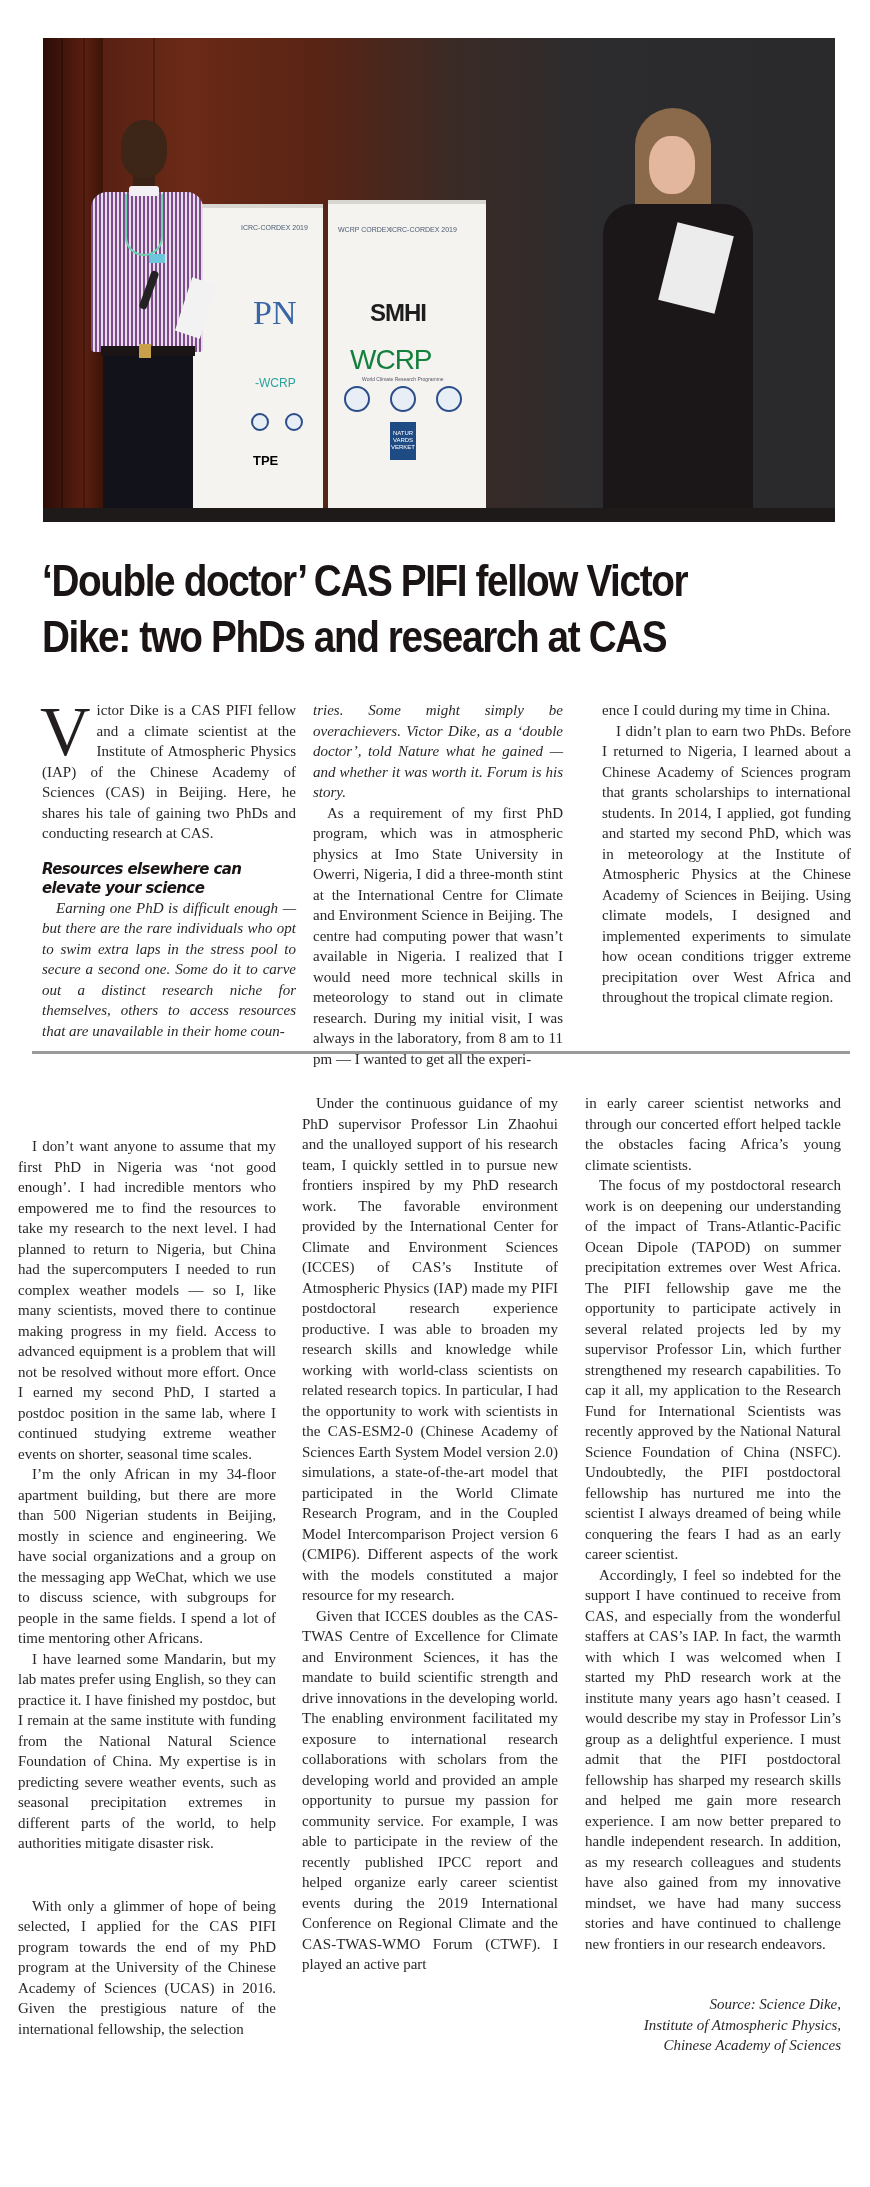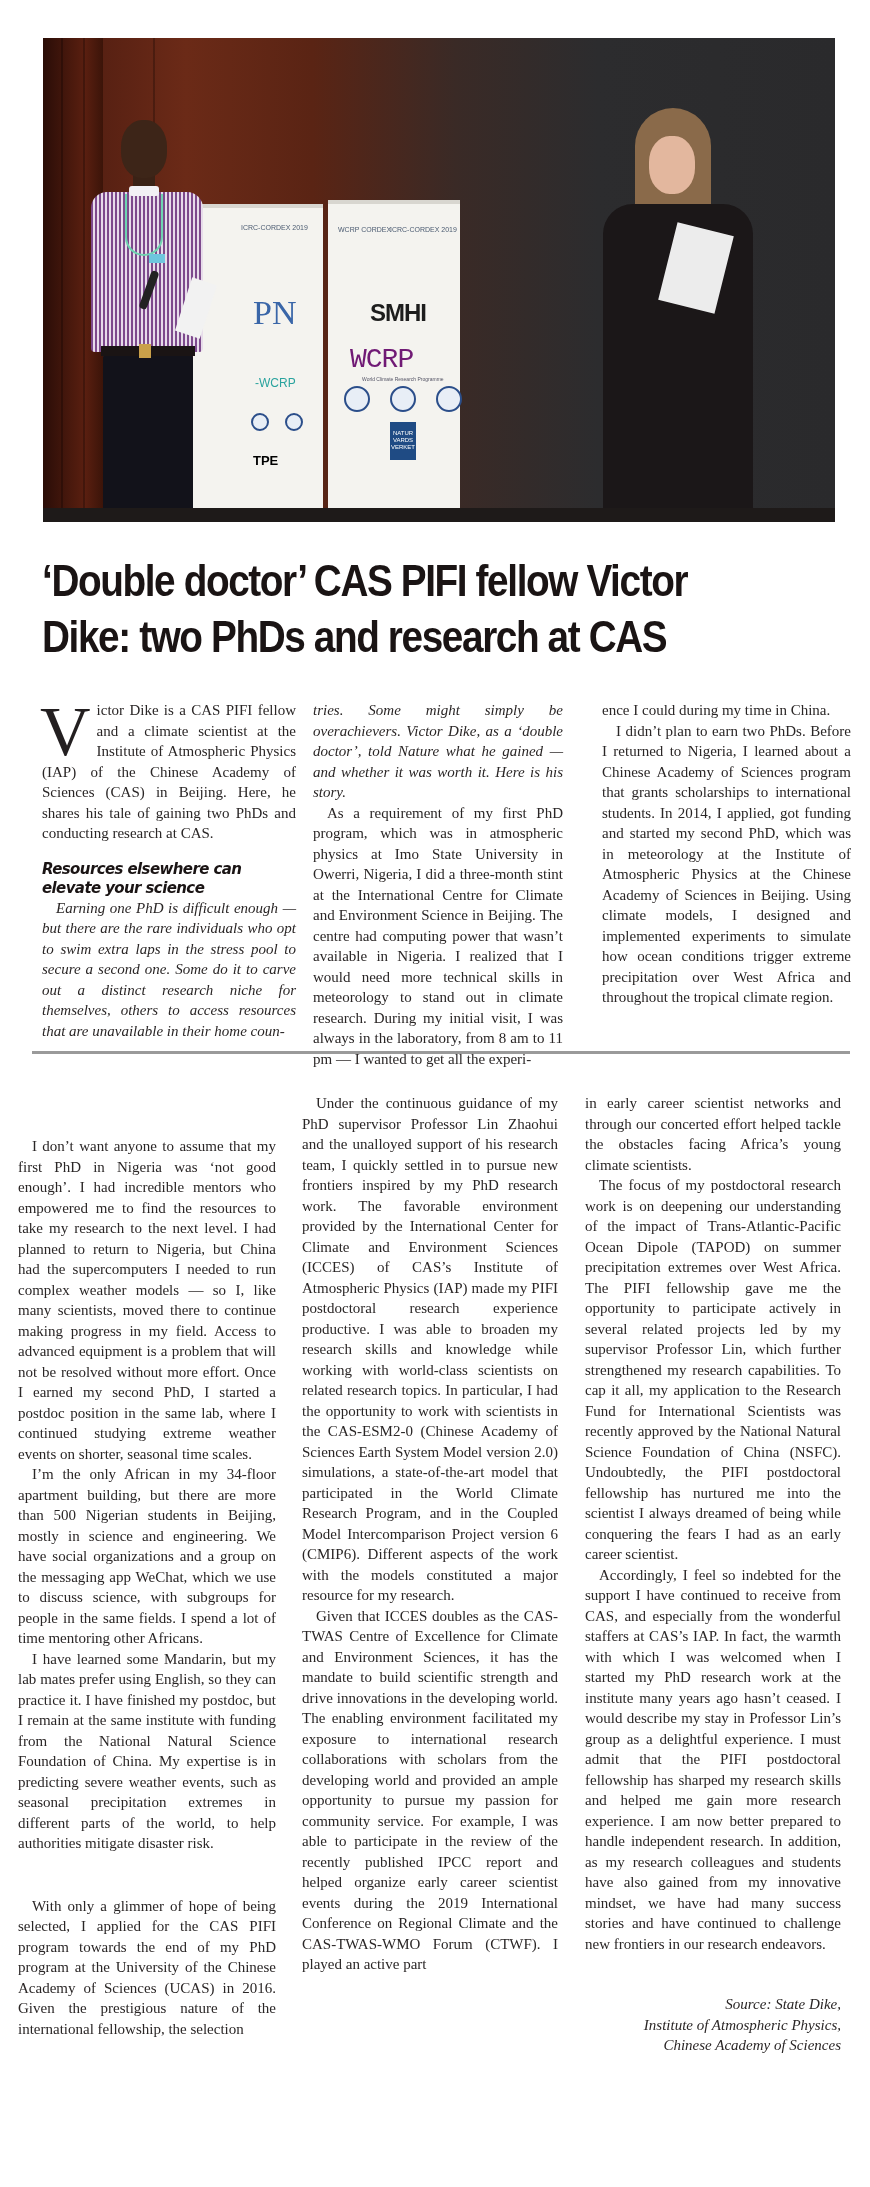--- a/index.html
+++ b/index.html
@@ -9,24 +9,24 @@
   
   .photo { position: absolute; left: 43px; top: 38px; width: 792px; height: 484px; overflow: hidden;
            background: linear-gradient(90deg, #4a1a10 0%, #6b2a17 18%, #5a2414 34%, #3a2a26 52%, #2c2c2e 70%, #2a2a2c 100%); }
   .curtain-left { position: absolute; left: 0; top: 0; width: 60px; height: 100%;
            background: linear-gradient(90deg, #2a0d07, #5a1f10 70%, #3b1409); }
   .curtain-stripe { position: absolute; top: 0; height: 100%; width: 2px; background: rgba(0,0,0,0.25); }
   .stage-floor { position: absolute; left: 0; bottom: 0; width: 100%; height: 14px; background: #1e1a19; }
 
   .banner { position: absolute; background: #f4f3ef; border-top: 4px solid #d8d6d0; }
   .banner.b1 { left: 150px; top: 166px; width: 130px; height: 318px; }
-  .banner.b2 { left: 285px; top: 162px; width: 132px; height: 322px; }
+  .banner.b2 { left: 285px; top: 162px; width: 158px; height: 322px; }
   .banner .small { position: absolute; font-family: "Liberation Sans", sans-serif; color: #4a5a70; font-size: 7px; white-space: nowrap; }
   .banner .smhi { position: absolute; left: 42px; top: 95px; font-family: "Liberation Sans", sans-serif; font-weight: bold; font-size: 24px; letter-spacing: -1px; color: #1d1d1d; }
-  .banner .wcrp { position: absolute; left: 22px; top: 140px; font-family: Liberation Mono, monospace; font-size: 28px; color: #701a75; letter-spacing: -1px; }
+  .banner .wcrp { position: absolute; left: 22px; top: 140px; font-family: Liberation Sans, sans-serif; font-size: 28px; color: #15803d; letter-spacing: -1px; }
   .banner .wcrp-sub { position: absolute; left: 34px; top: 172px; font-family: "Liberation Sans", sans-serif; font-size: 5px; color: #556; }
   .logo-circle { position: absolute; width: 26px; height: 26px; border-radius: 50%; border: 2px solid #2b4e8a; background: #e8eef6; }
   .natur { position: absolute; left: 62px; top: 218px; width: 26px; height: 38px; background: #1f4b84; color: #fff; font-family: "Liberation Sans", sans-serif; font-size: 6px; text-align: center; padding-top: 8px; line-height: 7px; }
   .banner.b1 .pn { position: absolute; left: 60px; top: 86px; font-family: "Liberation Serif", serif; font-size: 34px; color: #3a66a8; }
   .banner.b1 .wcrp2 { position: absolute; left: 62px; top: 168px; font-family: "Liberation Sans", sans-serif; font-size: 12px; color: #2aa39e; }
   .banner.b1 .tpe { position: absolute; left: 60px; top: 245px; font-family: "Liberation Sans", sans-serif; font-weight: bold; font-size: 13px; color: #000000; }
 
   .man { position: absolute; left: 30px; top: 82px; width: 150px; height: 402px; }
   .man .head { position: absolute; left: 48px; top: 0; width: 46px; height: 58px; border-radius: 46% 46% 44% 44%; background: #3d2518; }
   .man .neck { position: absolute; left: 60px; top: 52px; width: 22px; height: 20px; background: #3a2216; }
@@ -143,21 +143,21 @@
 </h1>
 
 <div class="col top-c1 lead">
   <p class="noindent"><span class="dropcap">V</span><span>ictor Dike is a CAS PIFI fellow and a climate scientist at the Institute of Atmospheric Physics (IAP) of the Chinese Academy of Sciences (CAS) in Beijing. Here, he shares his tale of gaining two PhDs and conducting research at CAS.</span></p>
   <div style="height:16px"></div>
   <h2 class="subhead">Resources elsewhere can elevate your science</h2>
   <p class="italic" style="text-indent:14px">Earning one PhD is difficult enough — but there are the rare individuals who opt to swim extra laps in the stress pool to secure a second one. Some do it to carve out a distinct research niche for themselves, others to access resources that are unavailable in their home coun-</p>
 </div>
 
 <div class="col top-c2">
-  <p class="italic noindent">tries. Some might simply be overachievers. Victor Dike, as a ‘double doctor’, told Nature what he gained — and whether it was worth it. Here is his story.</p>
+  <p class="italic noindent">tries. Some might simply be overachievers. Victor Dike, as a ‘double doctor’, told Nature what he gained — and whether it was worth it. Forum is his story.</p>
   <p>As a requirement of my first PhD program, which was in atmospheric physics at Imo State University in Owerri, Nigeria, I did a three-month stint at the International Centre for Climate and Environment Science in Beijing. The centre had computing power that wasn’t available in Nigeria. I realized that I would need more technical skills in meteorology to stand out in climate research. During my initial visit, I was always in the laboratory, from 8 am to 11 pm — I wanted to get all the experi-</p>
 </div>
 
 <div class="col top-c3">
   <p class="noindent">ence I could during my time in China.</p>
   <p>I didn’t plan to earn two PhDs. Before I returned to Nigeria, I learned about a Chinese Academy of Sciences program that grants scholarships to international students. In 2014, I applied, got funding and started my second PhD, which was in meteorology at the Institute of Atmospheric Physics at the Chinese Academy of Sciences in Beijing. Using climate models, I designed and implemented experiments to simulate how ocean conditions trigger extreme precipitation over West Africa and throughout the tropical climate region.</p>
 </div>
 
 <div class="divider"></div>
 
@@ -175,17 +175,17 @@
   <p>Given that ICCES doubles as the CAS-TWAS Centre of Excellence for Climate and Environment Sciences, it has the mandate to build scientific strength and drive innovations in the developing world. The enabling environment facilitated my exposure to international research collaborations with scholars from the developing world and provided an ample opportunity to pursue my passion for community service. For example, I was able to participate in the review of the recently published IPCC report and helped organize early career scientist events during the 2019 International Conference on Regional Climate and the CAS-TWAS-WMO Forum (CTWF). I played an active part</p>
 </div>
 
 <div class="col bot-c3">
   <p class="noindent">in early career scientist networks and through our concerted effort helped tackle the obstacles facing Africa’s young climate scientists.</p>
   <p>The focus of my postdoctoral research work is on deepening our understanding of the impact of Trans-Atlantic-Pacific Ocean Dipole (TAPOD) on summer precipitation extremes over West Africa. The PIFI fellowship gave me the opportunity to participate actively in several related projects led by my supervisor Professor Lin, which further strengthened my research capabilities. To cap it all, my application to the Research Fund for International Scientists was recently approved by the National Natural Science Foundation of China (NSFC). Undoubtedly, the PIFI postdoctoral fellowship has nurtured me into the scientist I always dreamed of being while conquering the fears I had as an early career scientist.</p>
   <p>Accordingly, I feel so indebted for the support I have continued to receive from CAS, and especially from the wonderful staffers at CAS’s IAP. In fact, the warmth with which I was welcomed when I started my PhD research work at the institute many years ago hasn’t ceased. I would describe my stay in Professor Lin’s group as a delightful experience. I must admit that the PIFI postdoctoral fellowship has sharped my research skills and helped me gain more research experience. I am now better prepared to handle independent research. In addition, as my research colleagues and students have also gained from my innovative mindset, we have had many success stories and have continued to challenge new frontiers in our research endeavors.</p>
   <div style="height:20px"></div>
   <div style="height:20px"></div>
   <p class="source">
-    <span>Source: State Dike,</span><br>
+    <span>Source: Science Dike,</span><br>
     <span>Institute of Atmospheric Physics,</span><br>
     <span>Chinese Academy of Sciences</span>
   </p>
 </div>
 
 </body></html>

